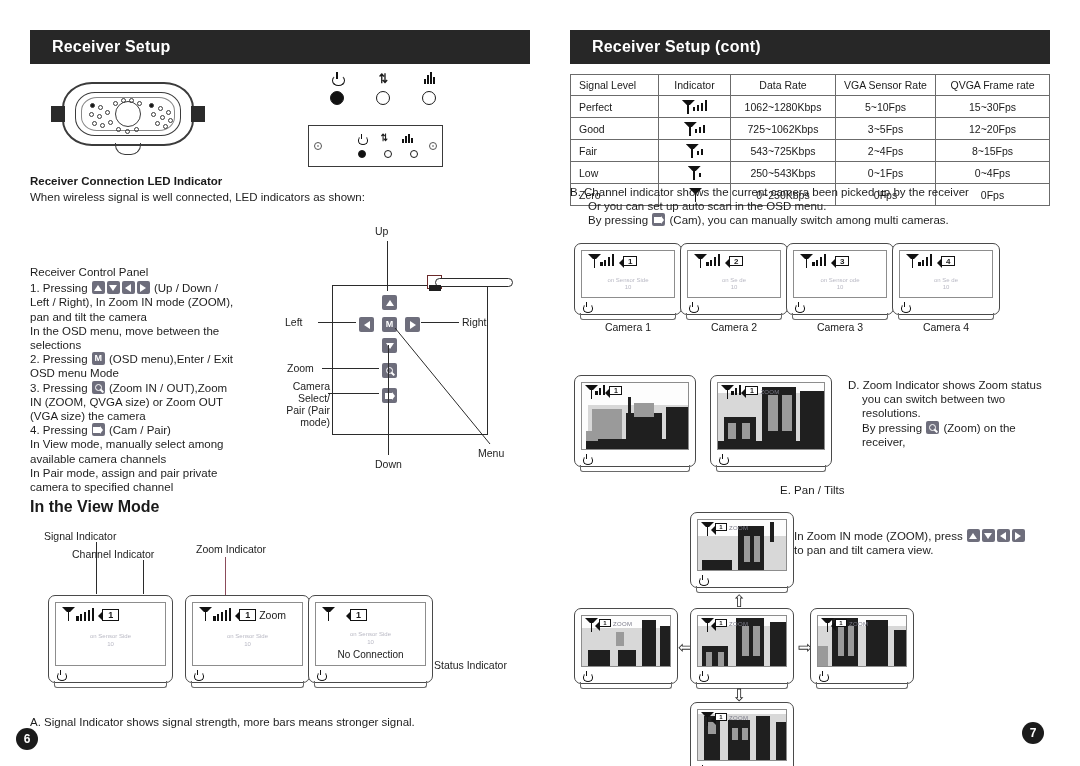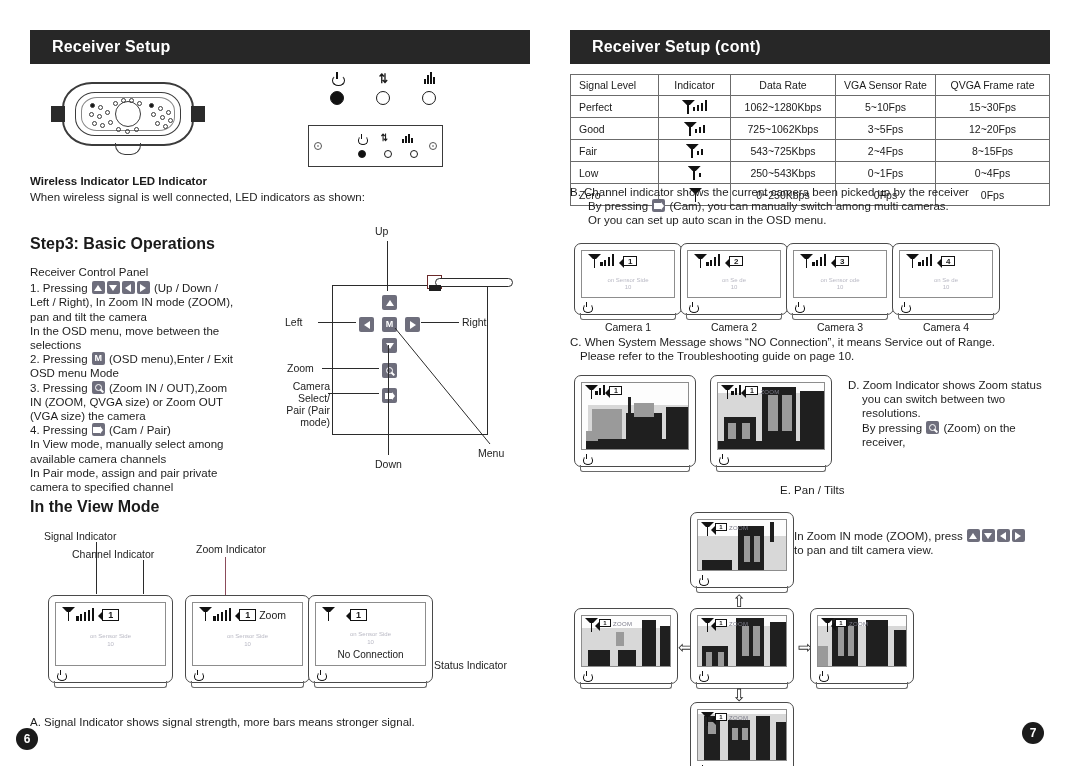--- a/index.html
+++ b/index.html
@@ -275,25 +275,24 @@
         </span>
       </div>
       <div style="position:absolute; left:49px; top:24px; display:flex; gap:18px; align-items:center;">
         <span class="led-small on"></span>
         <span class="led-small"></span>
         <span class="led-small"></span>
       </div>
     </div>
 
     <div style="position:absolute; left:0; top:145px; width:470px;">
-      <div class="bold-txt">Wireless Indicator LED Indicator</div>
+      <div class="bold-txt">Receiver Connection LED Indicator</div>
       <div class="body-txt" style="margin-top:3px;">When wireless signal is well connected, LED indicators as shown:</div>
     </div>
 
-    <h2 class="sub" style="position:absolute; left:0; top:205px;">Step3: Basic Operations</h2>
 
     <div style="position:absolute; left:0; top:235px; width:250px;">
       <div class="body-txt">Receiver Control Panel</div>
 
       <div class="body-txt" style="margin-top:2px;">
         <span>1.</span>
         <span>Pressing</span>
         <span class="key"><span class="g">
               <span class="tri tri-up"></span>
             </span></span><span class="key"><span class="g">
@@ -584,31 +583,31 @@
           </td>
           <td>0~250Kbps</td>
           <td>0Fps</td>
           <td>0Fps</td>
         </tr>
       </tbody>
     </table>
 
     <div style="position:absolute; left:0; top:155px; width:480px;">
       <div class="body-txt">B. Channel indicator shows the current camera been picked up by the receiver</div>
+      <div class="body-txt" style="padding-left:18px;">Or you can set up auto scan in the OSD menu.</div>
       <div class="body-txt" style="padding-left:18px;">
         <span>By pressing</span>
         <span class="key"><span class="g">
               <span class="camglyph">
                 <span class="bdy"></span>
                 <span class="lens"></span>
               </span>
             </span></span>
         <span>(Cam), you can manually switch among multi cameras.</span>
       </div>
-      <div class="body-txt" style="padding-left:18px;">Or you can set up auto scan in the OSD menu.</div>
     </div>
 
     <div class="mon" style="left:4px; top:213px; width:108px; height:72px;">
       <div class="mon-shell">
         <div class="mon-screen">
           <div class="osd-sig" style="top:3px;">
             <span class="ant" style="width:11px;height:12px;"></span>
             <span class="bars" style="height:12px;">
               <i style="height:4px"></i>
                 <i style="height:6px"></i>
@@ -685,24 +684,20 @@
           </div>
           <div class="osd-faint" style="position:absolute; left:0; right:0; top:26px;">on Se      de</div>
           <div class="osd-faint" style="position:absolute; left:0; right:0; top:33px;">10</div>
         </div>
         <span class="pwr sm mon-pwr"></span>
         <div class="mon-base"></div>
       </div>
       <div class="cam-cap" style="top:78px;">Camera 4</div>
     </div>
 
-    <div style="position:absolute; left:0; top:305px; width:480px;">
-      <div class="body-txt">C. When System Message shows “NO Connection”, it means Service out of Range.</div>
-      <div class="body-txt" style="padding-left:10px;">Please refer to the Troubleshooting guide on page 10.</div>
-    </div>
 
     <div class="mon" style="left:4px; top:345px; width:122px; height:92px;">
       <div class="mon-shell">
         <div class="mon-screen">
           <div class="sketch">
             <div class="lt" style="left:6px; top:22px; width:100px; height:46px;"></div>
             <div class="gry" style="left:10px; top:26px; width:30px; height:34px;"></div>
             <div class="blk" style="left:46px; top:14px; width:3px; height:18px;"></div>
             <div class="blk" style="left:44px; top:30px; width:36px; height:30px;"></div>
             <div class="gry" style="left:52px; top:20px; width:20px; height:14px;"></div>

